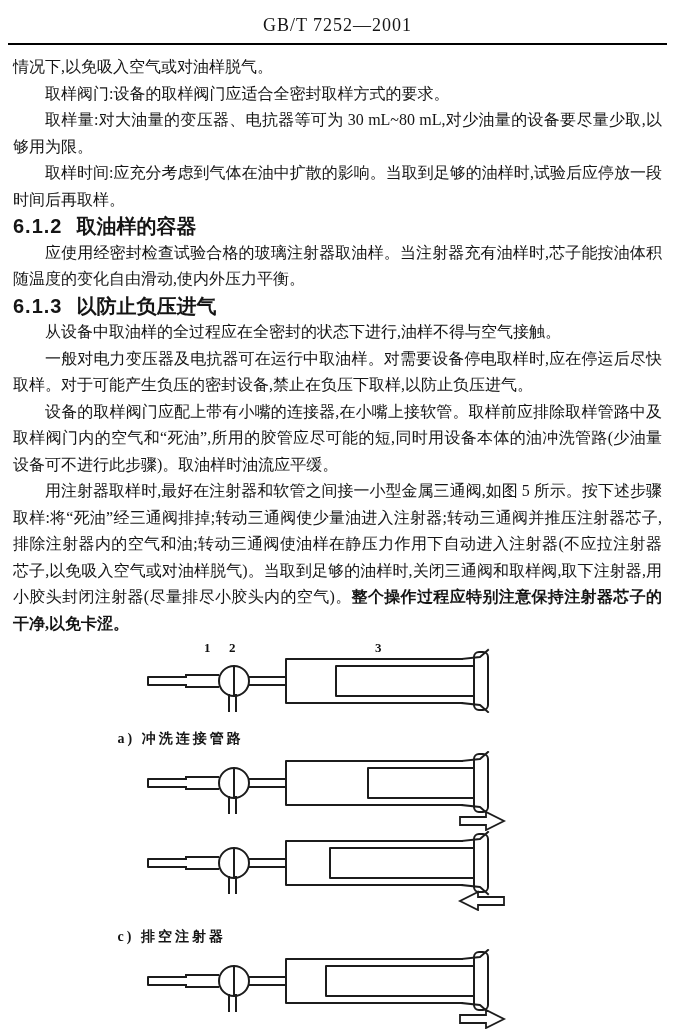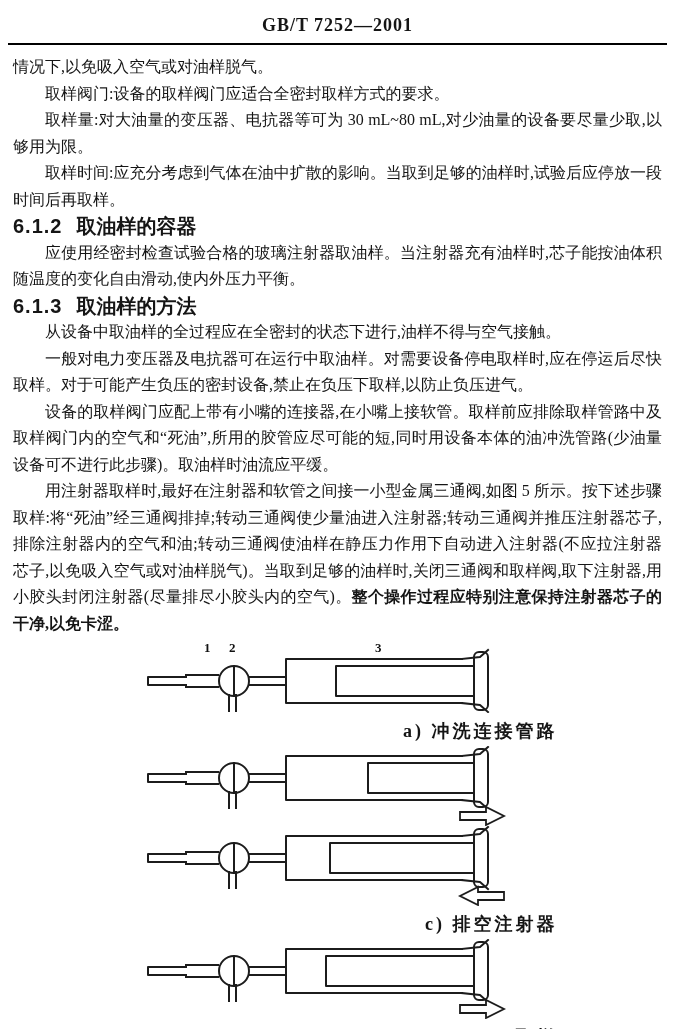--- a/index.html
+++ b/index.html
@@ -4,61 +4,61 @@
 <style>
   html,body { margin:0; padding:0; background:#e8e8e4; }
   .page {
     width:675px; height:1029px; margin:0 auto; background:#ffffff;
     position:relative; overflow:hidden; color:#151515;
     font-family:"Liberation Serif","DejaVu Serif",serif;
   }
   .doc-header { padding-top:15px; text-align:center; }
   .doc-number {
     font-family:"Liberation Serif","DejaVu Serif",serif;
-    font-size:18px; font-weight:bold; letter-spacing:1px;
+    font-size:18px; font-weight:normal; letter-spacing:1px;
   }
   .header-rule { border:none; border-top:2.5px solid #000; margin:7px 8px 0 8px; }
   .body-text {
     margin:9px 13px 0 13px;
     font-size:16px; line-height:26.5px; text-align:justify;
   }
   .body-text p { margin:0; text-indent:2em; }
   .body-text p.noindent { text-indent:0; }
   .section-heading { margin:0; font-size:20px; font-weight:bold; text-indent:0; }
   .section-heading .h-num { font-family:"Liberation Sans","DejaVu Sans",sans-serif; letter-spacing:1px; margin-right:14px; }
   .emph { font-weight:bold; }
   .figure { margin:2px auto 0 auto; width:440px; }
   .subfig { text-align:center; }
   .fig-svg { display:block; margin:0 auto; }
   .ln { stroke:#1c1c1c; stroke-width:2; fill:none; stroke-linejoin:round; stroke-linecap:square; }
   .arr { stroke:#1c1c1c; stroke-width:1.8; fill:#ffffff; stroke-linejoin:miter; }
   .plbl { font-family:"Liberation Serif","DejaVu Serif",serif; font-size:13px; font-weight:bold; fill:#111; }
   .subcaption {
-    font-size:18px; font-weight:600; letter-spacing:3px;
-    margin:6px 0 3px 0; text-align:right;
+    font-size:14px; font-weight:600; letter-spacing:3px;
+    margin:17px 0 3px 0; text-align:left;
   }
 </style>
 </head>
 <body>
 
 <div class="page">
 
   <div class="doc-header">
     <span class="doc-number">GB/T 7252—2001</span>
   </div>
   <hr class="header-rule">
 
   <div class="body-text">
     <p class="noindent">情况下,以免吸入空气或对油样脱气。</p>
     <p>取样阀门:设备的取样阀门应适合全密封取样方式的要求。</p>
     <p>取样量:对大油量的变压器、电抗器等可为 30 mL~80 mL,对少油量的设备要尽量少取,以够用为限。</p>
     <p>取样时间:应充分考虑到气体在油中扩散的影响。当取到足够的油样时,试验后应停放一段时间后再取样。</p>
     <h3 class="section-heading"><span class="h-num">6.1.2</span><span>取油样的容器</span></h3>
     <p>应使用经密封检查试验合格的玻璃注射器取油样。当注射器充有油样时,芯子能按油体积随温度的变化自由滑动,使内外压力平衡。</p>
-    <h3 class="section-heading"><span class="h-num">6.1.3</span><span>取油样的方法</span></h3>
+    <h3 class="section-heading"><span class="h-num">6.1.3</span><span>以防止负压进气</span></h3>
     <p>从设备中取油样的全过程应在全密封的状态下进行,油样不得与空气接触。</p>
     <p>一般对电力变压器及电抗器可在运行中取油样。对需要设备停电取样时,应在停运后尽快取样。对于可能产生负压的密封设备,禁止在负压下取样,以防止负压进气。</p>
     <p>设备的取样阀门应配上带有小嘴的连接器,在小嘴上接软管。取样前应排除取样管路中及取样阀门内的空气和“死油”,所用的胶管应尽可能的短,同时用设备本体的油冲洗管路(少油量设备可不进行此步骤)。取油样时油流应平缓。</p>
     <p><span>用注射器取样时,最好在注射器和软管之间接一小型金属三通阀,如图 5 所示。按下述步骤取样:将“死油”经三通阀排掉;转动三通阀使少量油进入注射器;转动三通阀并推压注射器芯子,排除注射器内的空气和油;转动三通阀使油样在静压力作用下自动进入注射器(不应拉注射器芯子,以免吸入空气或对油样脱气)。当取到足够的油样时,关闭三通阀和取样阀,取下注射器,用小胶头封闭注射器(尽量排尽小胶头内的空气)。</span><span class="emph">整个操作过程应特别注意保持注射器芯子的干净,以免卡涩。</span></p>
   </div>
 
   <figure class="figure" style="margin-top:2px;">
 
     <div class="subfig">
       <svg class="fig-svg" width="420" height="74" viewBox="0 0 420 74">

